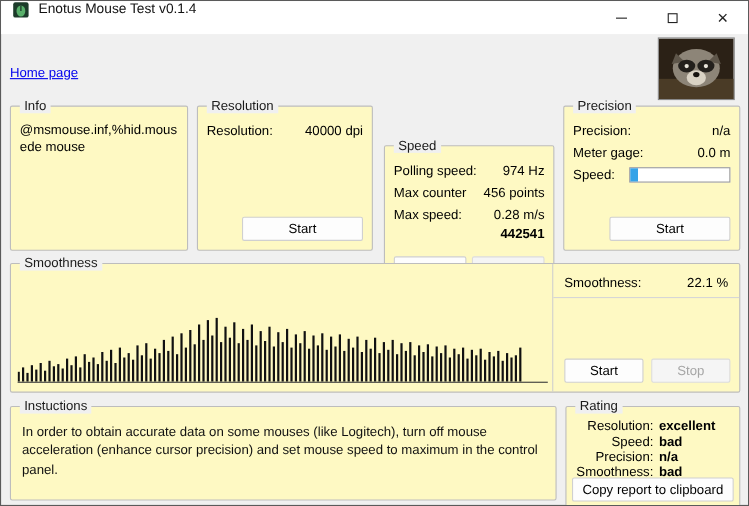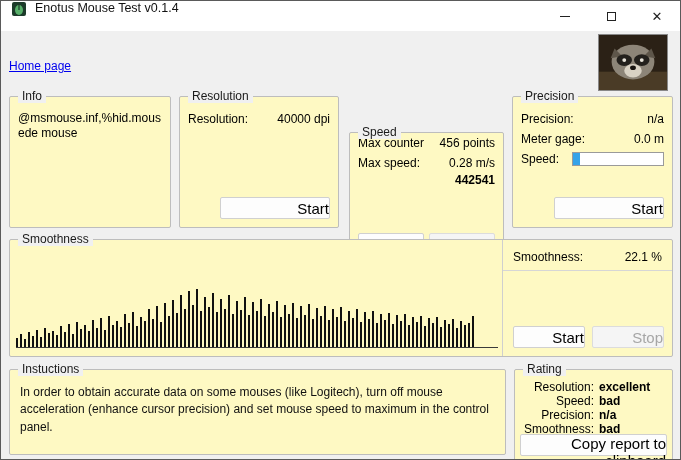--- a/index.html
+++ b/index.html
@@ -45,23 +45,23 @@
   .gb-speed      { left: 348px; top: 95px;  width: 155px; height: 132px; margin-top: 36px; }
   .gb-precision  { left: 511px; top: 95px;  width: 161px; height: 132px; }
   .gb-smoothness { left: 8px;   top: 238px; width: 664px; height: 118px; }
   .gb-instructions { left: 8px; top: 368px; width: 497px; height: 86px; }
   .gb-rating       { left: 513px; top: 368px; width: 159px; height: 94px; }
   .row { display: flex; justify-content: space-between; align-items: center; padding: 0 8px; height: 20px; }
   .val-bold { font-weight: normal; }
   .val-right { text-align: right; padding-right: 8px; font-weight: bold; }
   
   .btn {
-    font-family: "Liberation Sans", sans-serif; font-size: 15px;
+    font-family: "Liberation Sans", sans-serif; font-size: 12px;
     height: 22px; background: #fdfdfd; border: 1px solid #d0d0d0;
-    border-radius: 2px; color: #000; cursor: pointer; text-align: right;
+    border-radius: 2px; color: #000; cursor: pointer;
   }
   .btn:disabled, .btn.disabled { color: #a6a6a6; background: #f5f5f5; border-color: #dcdcdc; }
   
   .device-text { padding: 14px 8px 0 8px; line-height: 1.25; word-wrap: break-word; }
   .model-row { position: absolute; left: 8px; bottom: 10px; display: flex; align-items: center; gap: 5px; }
   .model-input {
     width: 105px; height: 20px; border: 1px solid #8a8a8a; background: #fff;
     font-family: "Liberation Sans", sans-serif; font-size: 12px; padding: 0 4px;
   }
   
@@ -148,20 +148,24 @@
     <span class="legend">Resolution</span>
     <div class="row" style="margin-top:12px;">
       <span>Resolution:</span>
       <span class="val-bold">40000 dpi</span>
     </div>
     <button class="btn res-start">Start</button>
   </div>
 
   <div class="groupbox gb-speed">
     <span class="legend">Speed</span>
+    <div class="row" style="margin-top:12px;">
+      <span>Polling speed:</span>
+      <span class="val-bold">974 Hz</span>
+    </div>
     <div class="row">
       <span>Max counter</span>
       <span>456 points</span>
     </div>
     <div class="row">
       <span>Max  speed:</span>
       <span class="val-bold">0.28 m/s</span>
     </div>
     <div class="val-right">442541</div>
     <div class="speed-buttons">

